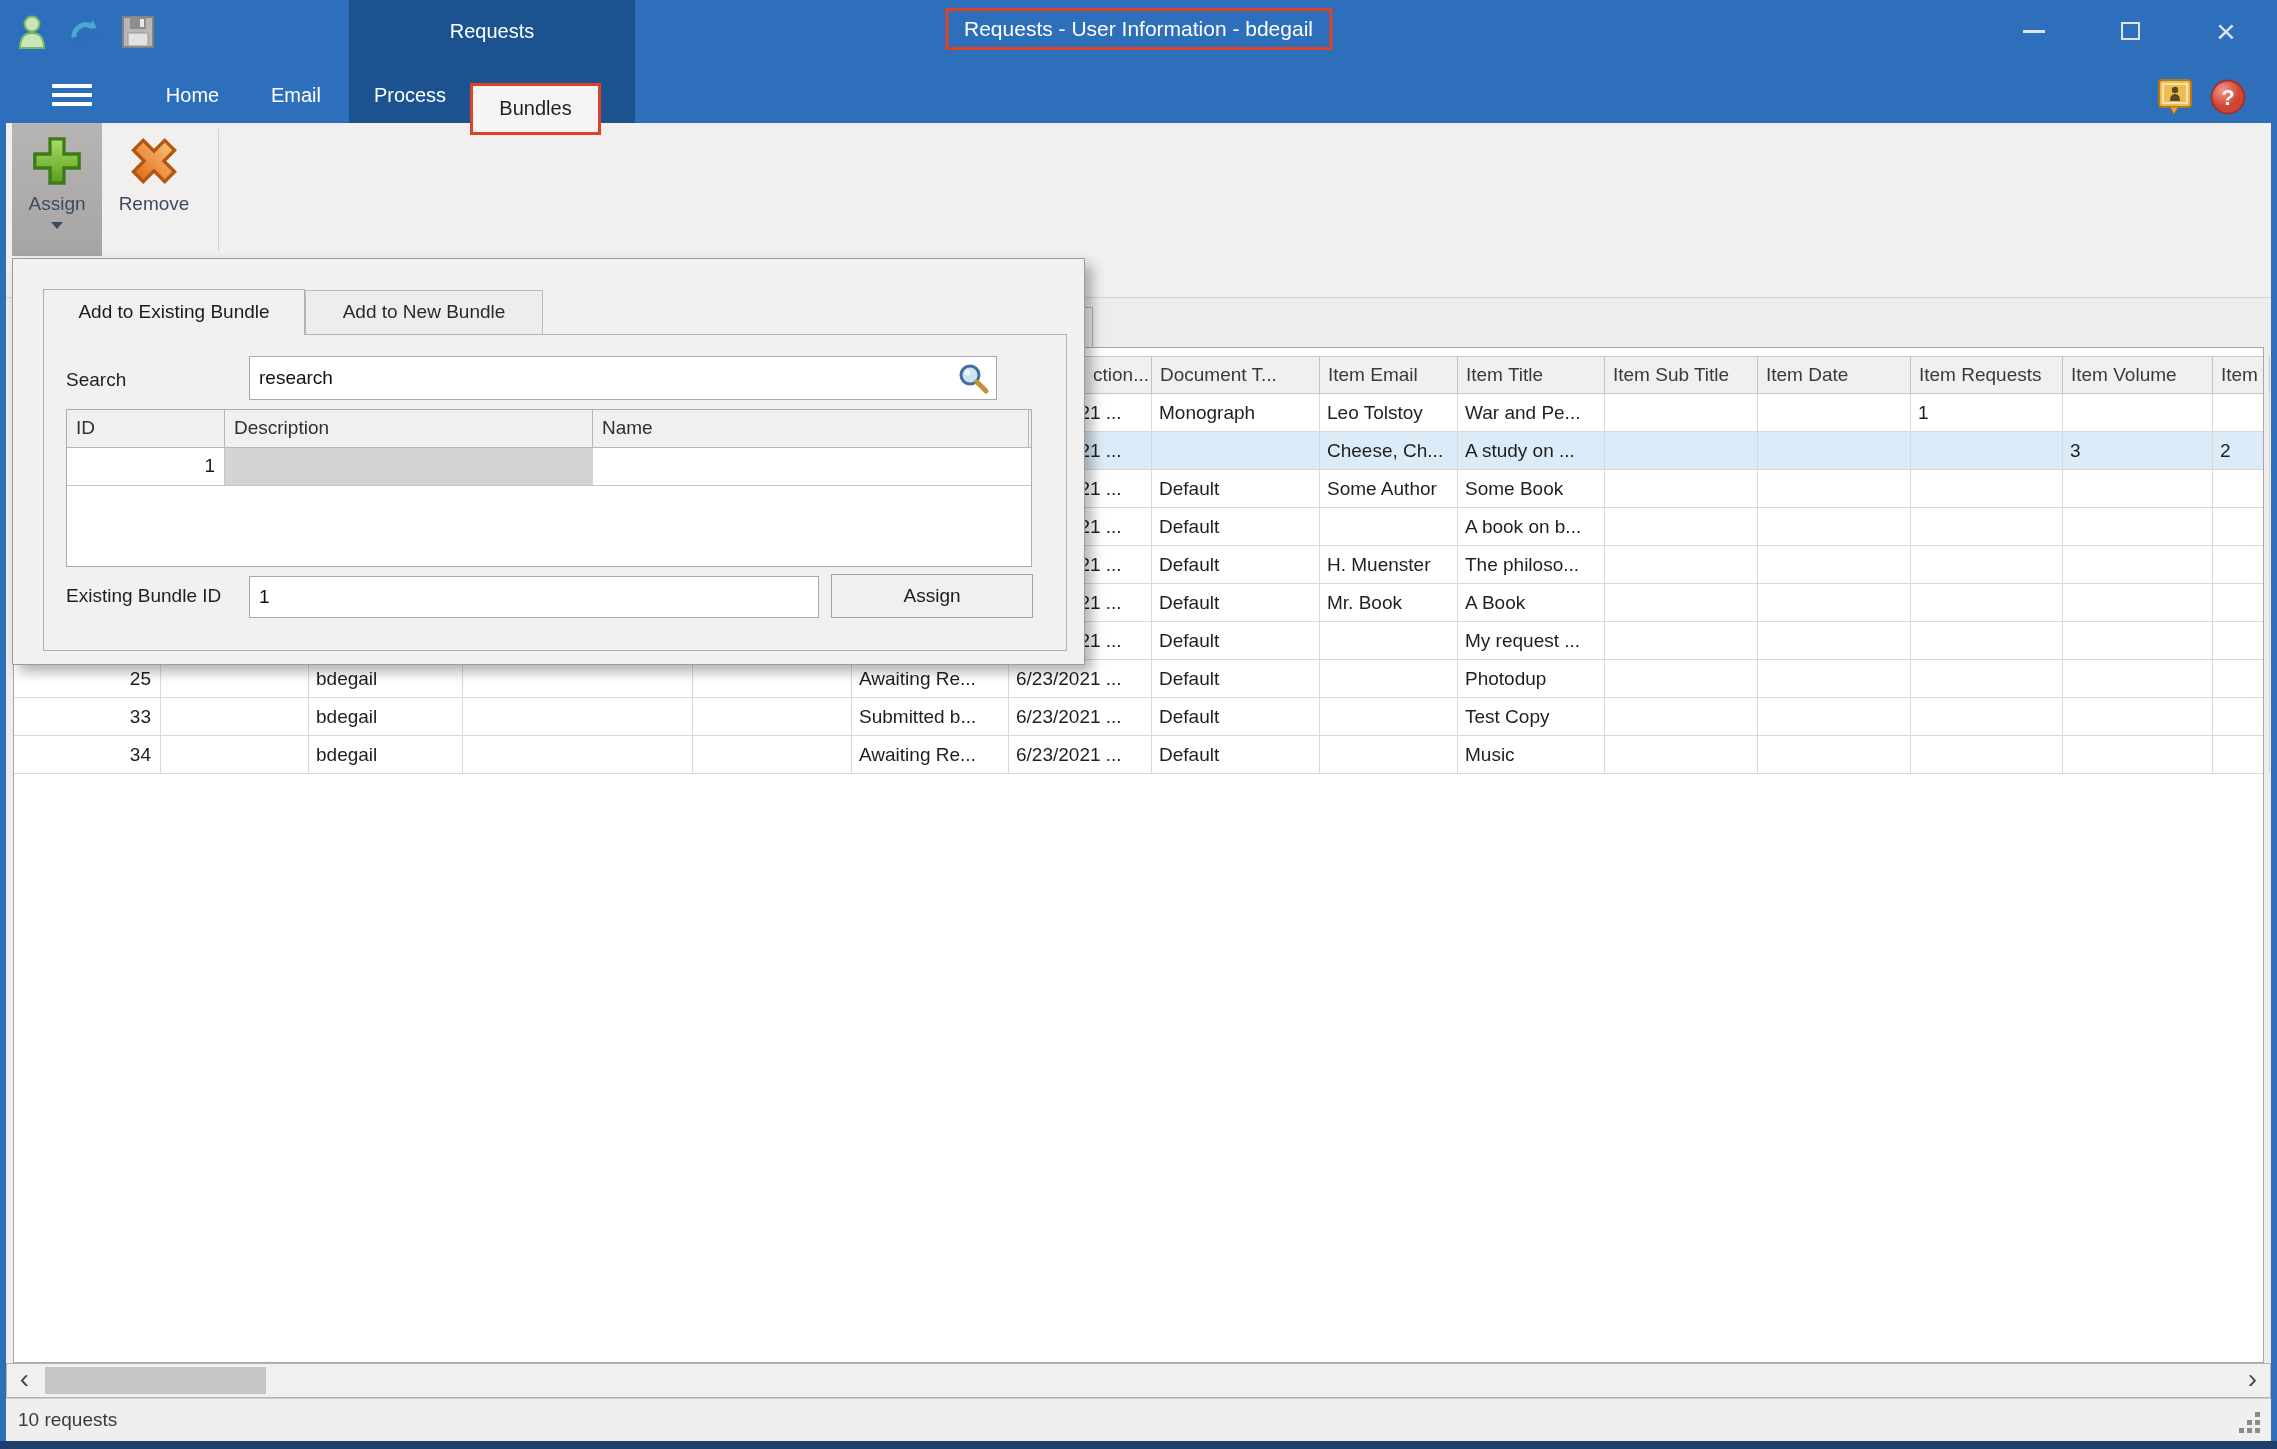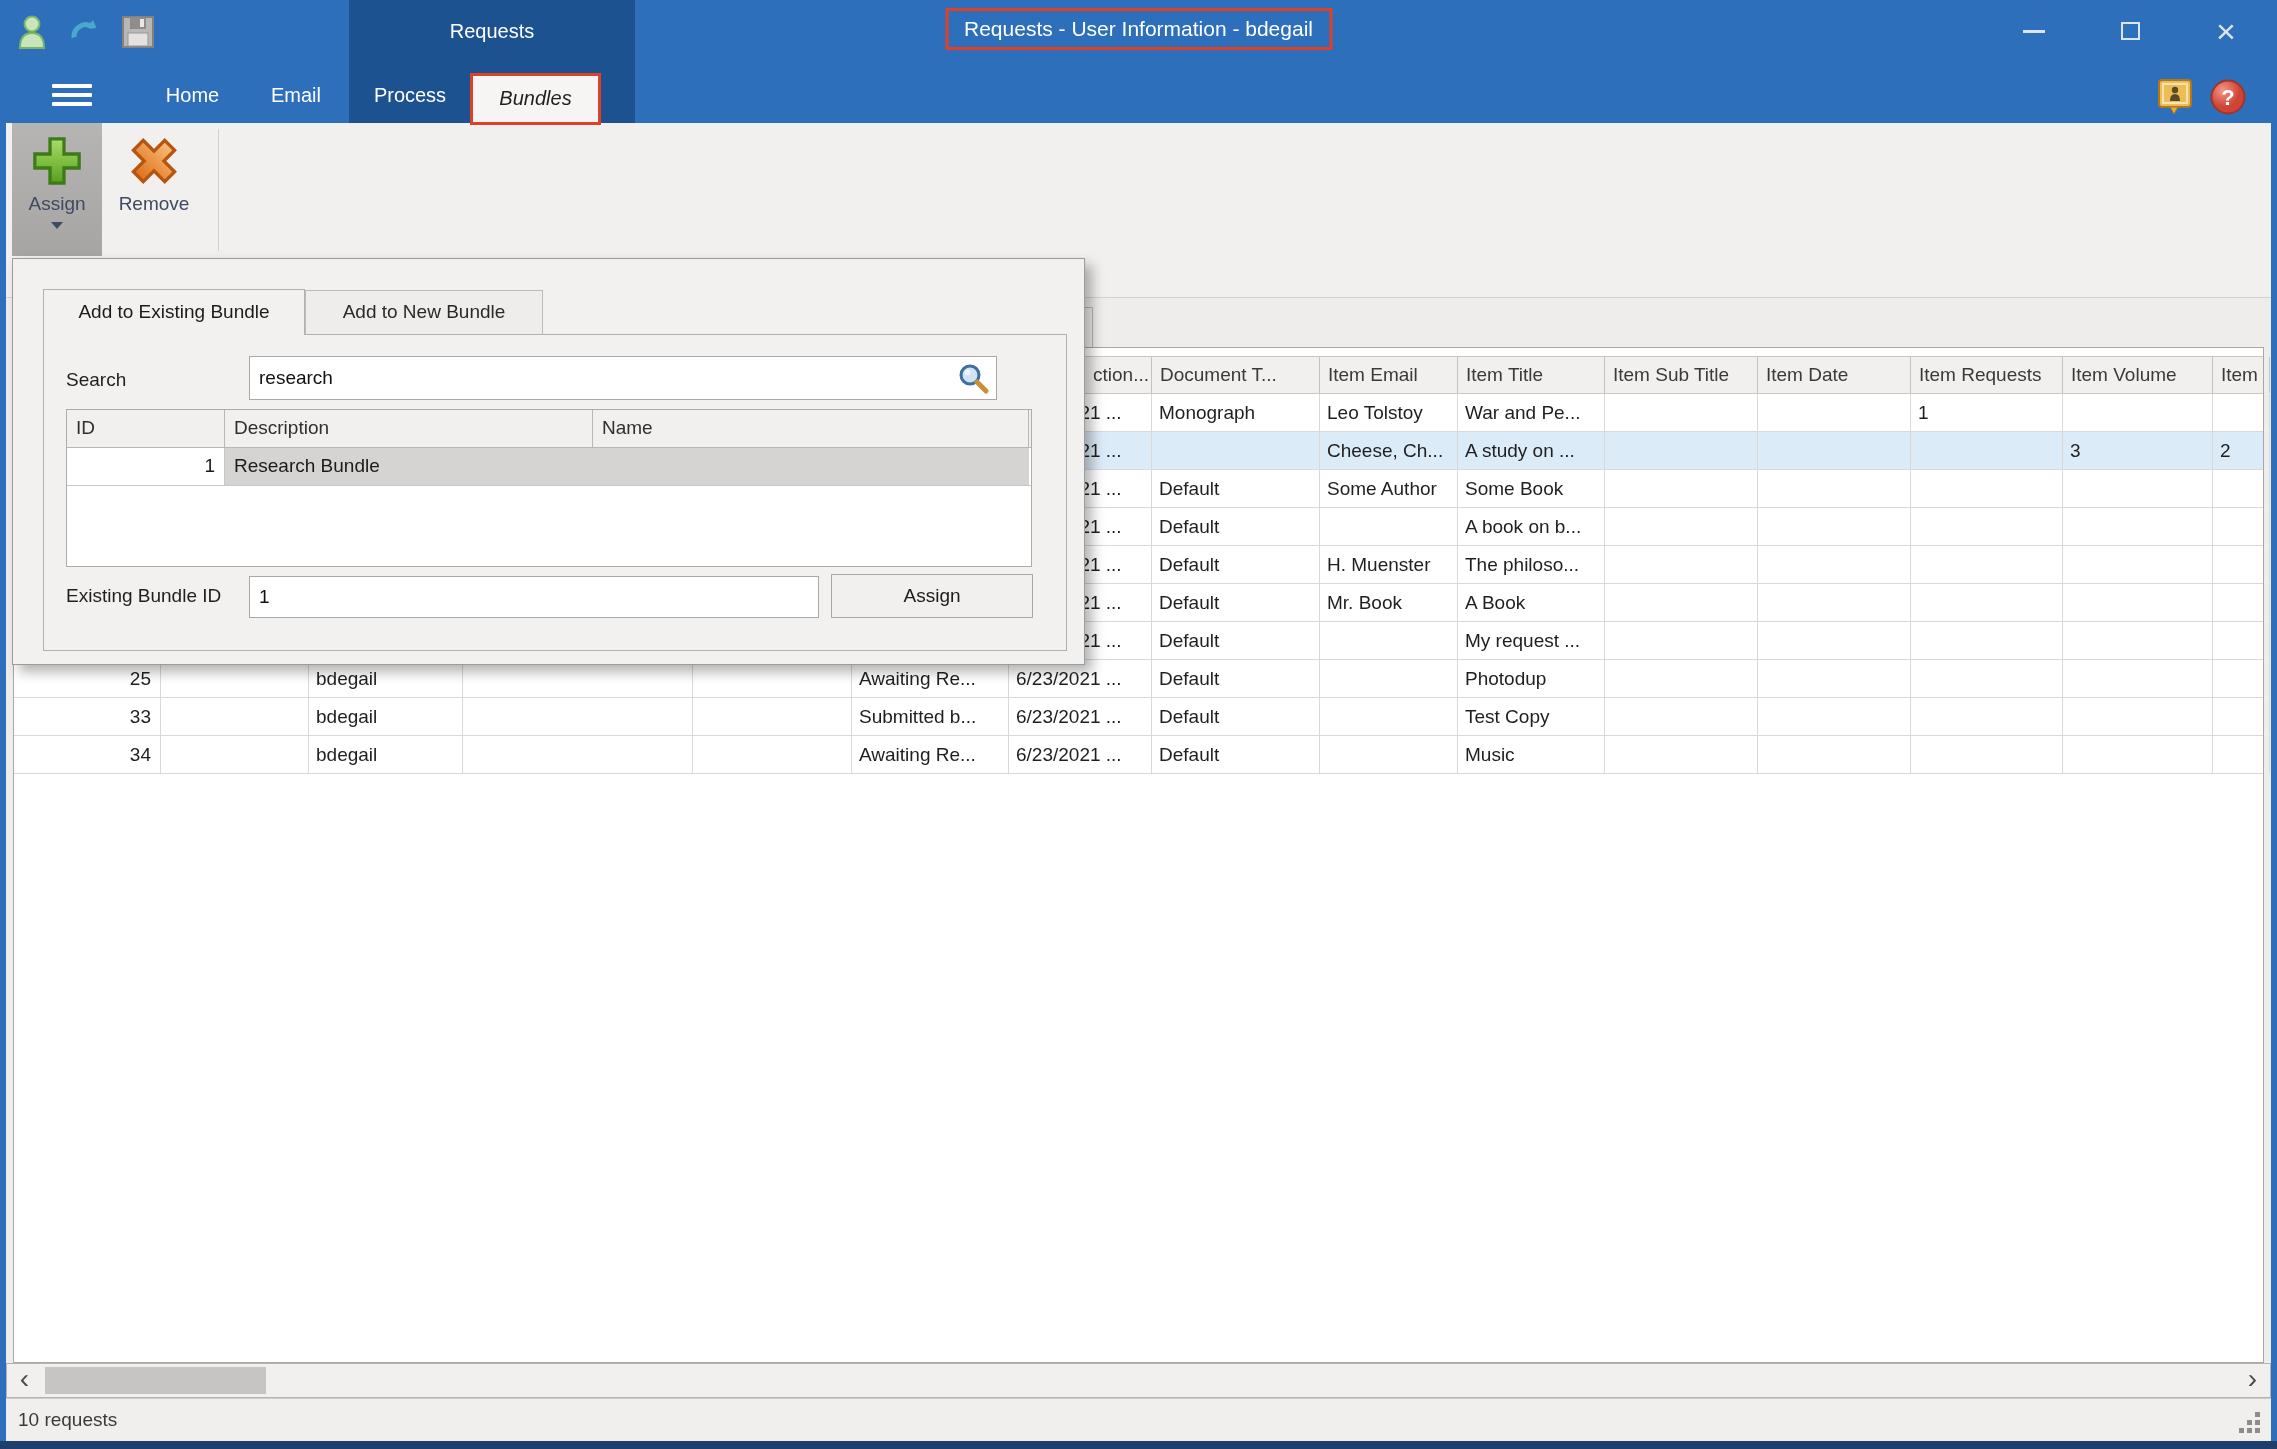--- a/index.html
+++ b/index.html
@@ -15,21 +15,21 @@
   .winbtn { position:absolute; top:14px; width:44px; height:34px; display:flex; align-items:center; justify-content:center; z-index:7; }
   .minbar { width:22px; height:3px; background:#dde4ee; }
   .maxbox { width:19px; height:18px; border:2px solid #dde4ee; }
   .closex { color:#dde4ee; font-size:34px; line-height:30px; }
 
   
   .tabsrow { position:absolute; left:0; top:70px; width:2277px; height:53px; background:#2d6fba; z-index:5; }
   .hamburger { position:absolute; left:52px; top:14px; width:40px; height:24px; }
   .hamburger div { width:40px; height:4px; background:#fff; border-radius:1px; margin-bottom:5px; }
   .menu-tab { position:absolute; top:0; height:53px; line-height:51px; color:#fff; font-size:20px; text-align:center; }
-  .bundles-wrap { position:absolute; left:470px; top:3px; border:3px solid #de4127; z-index:6;font-style:italic; }
+  .bundles-wrap { position:absolute; left:470px; top:13px; border:3px solid #de4127; z-index:6; }
   .bundles-tab { width:125px; height:46px; background:#f6f5f4; color:#1f1f1f; font-size:20px; text-align:center; line-height:45px; }
   .tr-icon { position:absolute; top:9px; width:34px; height:34px; z-index:6; }
 
   
   .ribbon { position:absolute; left:6px; top:123px; width:2265px; height:175px; background:#f1f0ef; border-bottom:1px solid #d4d2d0; z-index:3; }
   .rb-btn { position:absolute; top:0; height:133px; text-align:center; }
   .rb-btn .icon { margin:10px auto 0 auto; width:56px; height:56px; }
   .rb-label { margin-top:4px; font-size:19px; color:#3c4a63; }
   .assign-btn { left:6px; width:90px; background:linear-gradient(#b7b5b3,#a7a5a3); }
   .remove-btn { left:100px; width:96px; }
@@ -400,21 +400,20 @@
 
     <div class="pp-grid">
       <div class="pp-ghdr" id="pp-grid-header">
           <div class="hcell" style="width: 158px;">ID</div>
           <div class="hcell" style="width: 368px;">Description</div>
           <div class="hcell" style="width: 436px;">Name</div>
         </div>
       <div id="pp-grid-rows">
           <div class="pp-grow">
             <div class="cell id" style="width: 158px;">1</div>
-            <div class="cell selgray" style="width: 436px;">Research Bundle</div>
             <div class="cell selgray" style="width: 368px;"></div>
           </div>
         </div>
     </div>
 
     <div class="pp-label" style="left:53px; top:326px;">Existing Bundle ID</div>
     <input class="pp-input" style="left: 236px; top: 317px; width: 570px; height: 42px;" value="1">
     <div class="pp-assign">Assign</div>
   </div>
 

